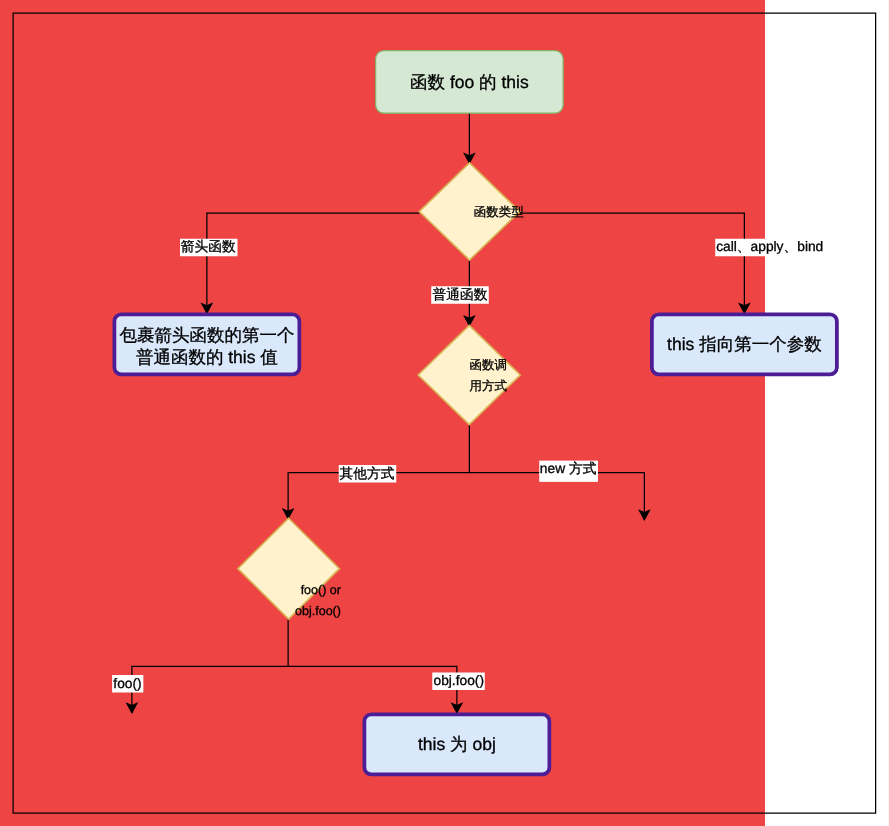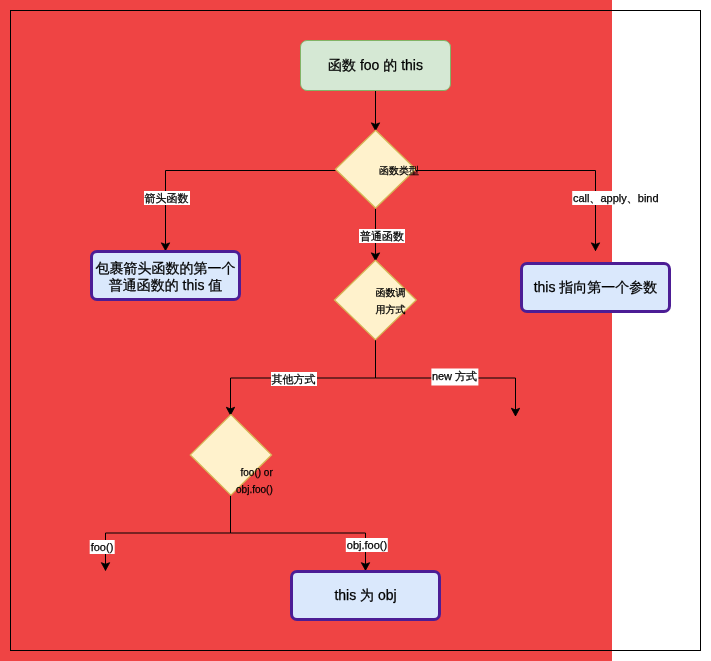--- a/index.html
+++ b/index.html
@@ -59,33 +59,33 @@
     </g>
   </svg>
 
   <div class="node green" style="left:300px;top:40px;width:151px;height:51px;">
     <span class="nodelabel">函数 foo 的 this</span>
   </div>
   <div class="node blue multiline" style="left:90px;top:250px;width:151px;height:51px;">
     <span class="nodelabel">包裹箭头函数的第一个
 普通函数的 this 值</span>
   </div>
-  <div class="node blue" style="left:520px;top:250px;width:151px;height:51px;margin-top:12px;">
+  <div class="node blue" style="left:520px;top:250px;width:151px;height:51px;">
     <span class="nodelabel">this 指向第一个参数</span>
   </div>
   <div class="node blue" style="left:290px;top:570px;width:151px;height:51px;">
     <span class="nodelabel">this 为 obj</span>
   </div>
 
   <div class="dlabel" style="left:375.6px;top:169.2px;">函数类型</div>
   <div class="dlabel" style="left:367px;top:300px;">函数调
 用方式</div>
   <div class="dlabel" style="left:230.9px;top:480px;">foo() or
 obj.foo()</div>
 
   <div class="elabel" style="left:166.5px;top:197.5px;">箭头函数</div>
   <div class="elabel" style="left:595.8px;top:197.5px;margin-left:20px;">call、apply、bind</div>
-  <div class="elabel" style="left:382px;top:235.8px;">普通函数</div>
+  <div class="elabel" style="left:368px;top:235.8px;">普通函数</div>
   <div class="elabel" style="left:293.5px;top:378.5px;">其他方式</div>
   <div class="elabel raised" style="left:454.5px;top:376.8px;">new 方式</div>
   <div class="elabel" style="left:102px;top:546.5px;">foo()</div>
   <div class="elabel" style="left:367px;top:544.5px;">obj.foo()</div>
 </div>
 
 </body></html>

